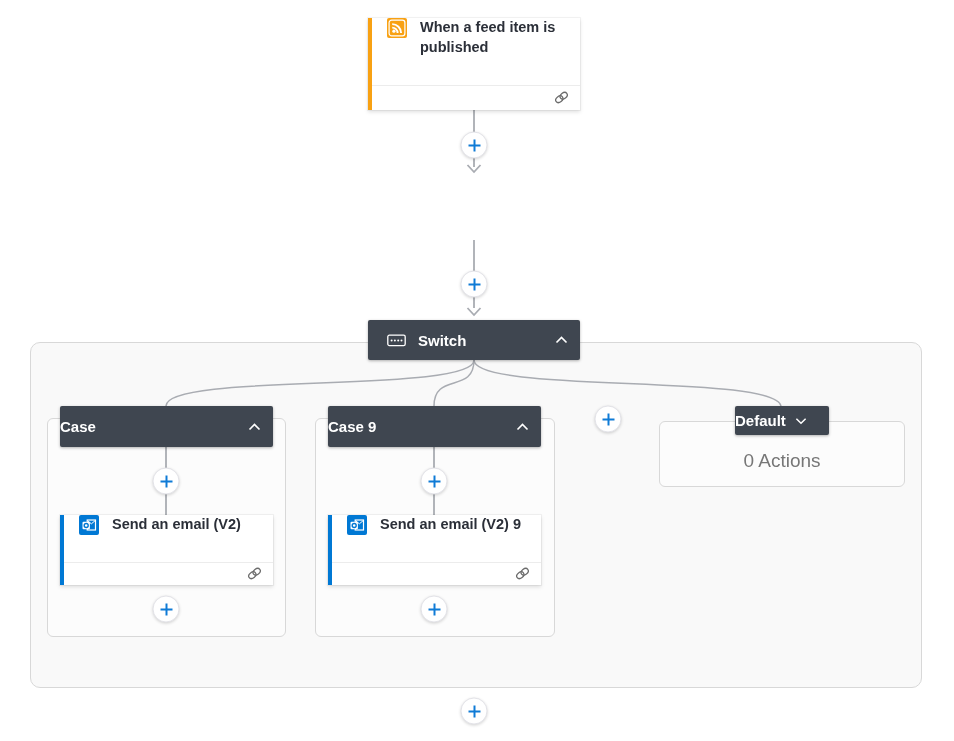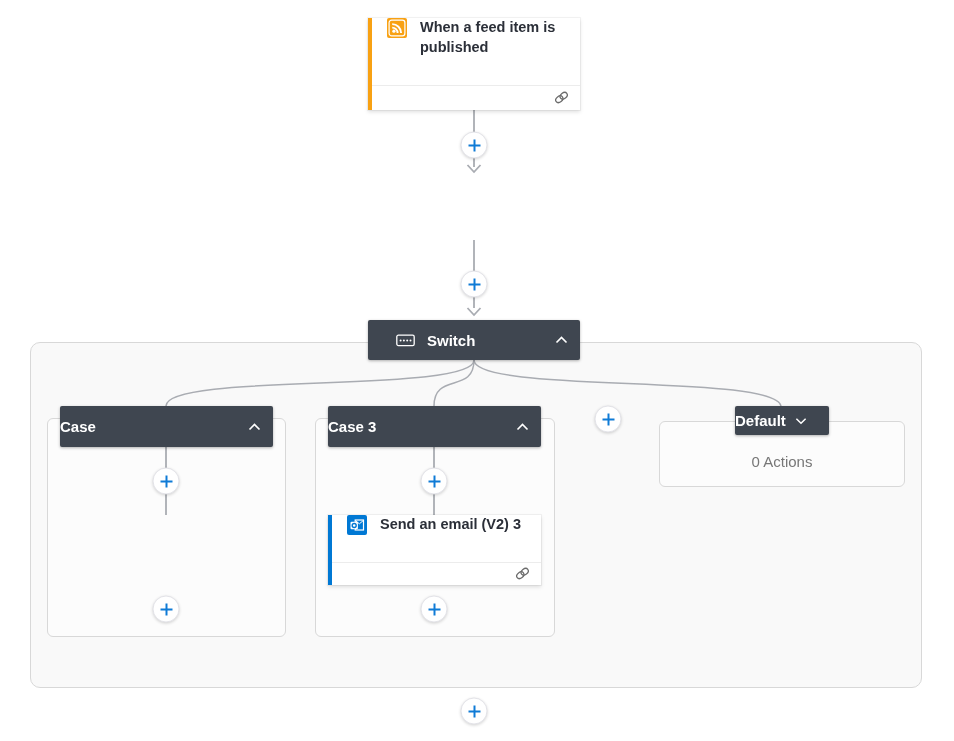--- a/index.html
+++ b/index.html
@@ -38,21 +38,21 @@
   .dark-header{position:absolute;background:var(--header-dark);color:#fff;border-radius:2px;
         display:flex;align-items:center;box-shadow:0 1px 3px rgba(0,0,0,0.3);font-weight:700;font-size:15px}
   .dark-header .chev{position:absolute;right:12px;top:50%;transform:translateY(-50%);display:flex}
   .centered{justify-content:flex-start}
 
   
   .plus{position:absolute;width:27px;height:27px;border-radius:50%;background:#fff;
         border:1px solid #E3E3E8;box-shadow:0 1px 3px rgba(0,0,0,0.16);
         display:flex;align-items:center;justify-content:center;transform:translate(-50%,-50%)}
 
-  .empty-label{font-size:15px;color:var(--empty-text)}
+  .empty-label{font-size:19px;color:var(--empty-text)}
   .default-body{display:flex;align-items:center;justify-content:center;padding-top:14px}
 </style>
 </head>
 <body>
 
 <div class="canvas">
 
   <div class="scope" style="left:30px;top:342px;width:892px;height:346px"></div>
 
   <div class="case-scope" style="left:47px;top:418px;width:239px;height:219px"></div>
@@ -102,21 +102,21 @@
     </svg>
   </div>
 
 
   <div class="plus" style="left:474px;top:284px">
     <svg width="14" height="14" viewBox="0 0 14 14">
       <path d="M7 1 V13 M1 7 H13" stroke="#0F7BD6" stroke-width="2" fill="none"></path>
     </svg>
   </div>
 
-  <div class="dark-header" style="left:368px;top:320px;width:212px;height:40px;padding-left:28px">
+  <div class="dark-header" style="left:368px;top:320px;width:212px;height:40px;padding-left:19px">
     <svg width="19" height="13" viewBox="0 0 19 13">
       <rect x="0.8" y="1.2" width="17.4" height="10.4" rx="1.6" fill="none" stroke="#fff" stroke-width="1.3"></rect>
       <circle cx="4.6" cy="6.4" r="1" fill="#fff"></circle>
         <circle cx="7.9" cy="6.4" r="1" fill="#fff"></circle>
       <circle cx="11.2" cy="6.4" r="1" fill="#fff"></circle>
         <circle cx="14.5" cy="6.4" r="1" fill="#fff"></circle>
     </svg>
     <span style="margin-left:12px">Switch</span>
     <span class="chev">
       <svg width="13" height="8" viewBox="0 0 13 8">
@@ -128,21 +128,21 @@
   <div class="dark-header centered" style="left:60px;top:406px;width:213px;height:41px">
     <span>Case</span>
     <span class="chev">
       <svg width="13" height="8" viewBox="0 0 13 8">
         <path d="M1.5 6.5 L6.5 1.5 L11.5 6.5" fill="none" stroke="#fff" stroke-width="1.6"></path>
       </svg>
     </span>
   </div>
 
   <div class="dark-header centered" style="left:328px;top:406px;width:213px;height:41px">
-    <span>Case 3</span>
+    <span>Case 9</span>
     <span class="chev">
       <svg width="13" height="8" viewBox="0 0 13 8">
         <path d="M1.5 6.5 L6.5 1.5 L11.5 6.5" fill="none" stroke="#fff" stroke-width="1.6"></path>
       </svg>
     </span>
   </div>
 
   <div class="plus" style="left:608px;top:419px">
     <svg width="14" height="14" viewBox="0 0 14 14">
       <path d="M7 1 V13 M1 7 H13" stroke="#0F7BD6" stroke-width="2" fill="none"></path>
@@ -153,20 +153,40 @@
     <span>Default</span>
     <svg width="12" height="8" viewBox="0 0 13 8">
       <path d="M1.5 1.5 L6.5 6.5 L11.5 1.5" fill="none" stroke="#fff" stroke-width="1.6"></path>
     </svg>
   </div>
 
   <div class="plus" style="left:166px;top:481px">
     <svg width="14" height="14" viewBox="0 0 14 14">
       <path d="M7 1 V13 M1 7 H13" stroke="#0F7BD6" stroke-width="2" fill="none"></path>
     </svg>
+  </div>
+  <div class="card" style="left:60px;top:515px;width:213px;height:70px">
+    <div class="row1" style="height:47px">
+      <svg class="icon-sq" viewBox="0 0 20 20">
+        <rect width="20" height="20" rx="2" fill="#0078D4"></rect>
+        <rect x="8.2" y="5" width="8.3" height="10" fill="none" stroke="#fff" stroke-width="1.2"></rect>
+        <path d="M8.5 5.6 L12.4 8.8 L16.2 5.6" fill="none" stroke="#fff" stroke-width="1"></path>
+        <rect x="3.5" y="6.8" width="7.4" height="7.4" rx="1" fill="#fff"></rect>
+        <circle cx="7.2" cy="10.5" r="2" fill="none" stroke="#0078D4" stroke-width="1.4"></circle>
+      </svg>
+      <span class="title">Send an email (V2)</span>
+    </div>
+    <div class="footer" style="height:22px">
+      <svg width="17" height="17" viewBox="0 0 16 16">
+        <g fill="none" stroke="#6B6B6B" stroke-width="1.2" transform="rotate(-38 8 8)">
+          <ellipse cx="5.4" cy="8" rx="3.7" ry="2.7"></ellipse>
+            <ellipse cx="10.6" cy="8" rx="3.7" ry="2.7"></ellipse>
+        </g>
+      </svg>
+    </div>
   </div>
   <div class="plus" style="left:166px;top:609px">
     <svg width="14" height="14" viewBox="0 0 14 14">
       <path d="M7 1 V13 M1 7 H13" stroke="#0F7BD6" stroke-width="2" fill="none"></path>
     </svg>
   </div>
 
   <div class="plus" style="left:434px;top:481px">
     <svg width="14" height="14" viewBox="0 0 14 14">
       <path d="M7 1 V13 M1 7 H13" stroke="#0F7BD6" stroke-width="2" fill="none"></path>
@@ -174,21 +194,21 @@
   </div>
   <div class="card" style="left:328px;top:515px;width:213px;height:70px">
     <div class="row1" style="height:47px">
       <svg class="icon-sq" viewBox="0 0 20 20">
         <rect width="20" height="20" rx="2" fill="#0078D4"></rect>
         <rect x="8.2" y="5" width="8.3" height="10" fill="none" stroke="#fff" stroke-width="1.2"></rect>
         <path d="M8.5 5.6 L12.4 8.8 L16.2 5.6" fill="none" stroke="#fff" stroke-width="1"></path>
         <rect x="3.5" y="6.8" width="7.4" height="7.4" rx="1" fill="#fff"></rect>
         <circle cx="7.2" cy="10.5" r="2" fill="none" stroke="#0078D4" stroke-width="1.4"></circle>
       </svg>
-      <span class="title">Send an email (V2) 3</span>
+      <span class="title">Send an email (V2) 9</span>
     </div>
     <div class="footer" style="height:22px">
       <svg width="17" height="17" viewBox="0 0 16 16">
         <g fill="none" stroke="#6B6B6B" stroke-width="1.2" transform="rotate(-38 8 8)">
           <ellipse cx="5.4" cy="8" rx="3.7" ry="2.7"></ellipse>
             <ellipse cx="10.6" cy="8" rx="3.7" ry="2.7"></ellipse>
         </g>
       </svg>
     </div>
   </div>

